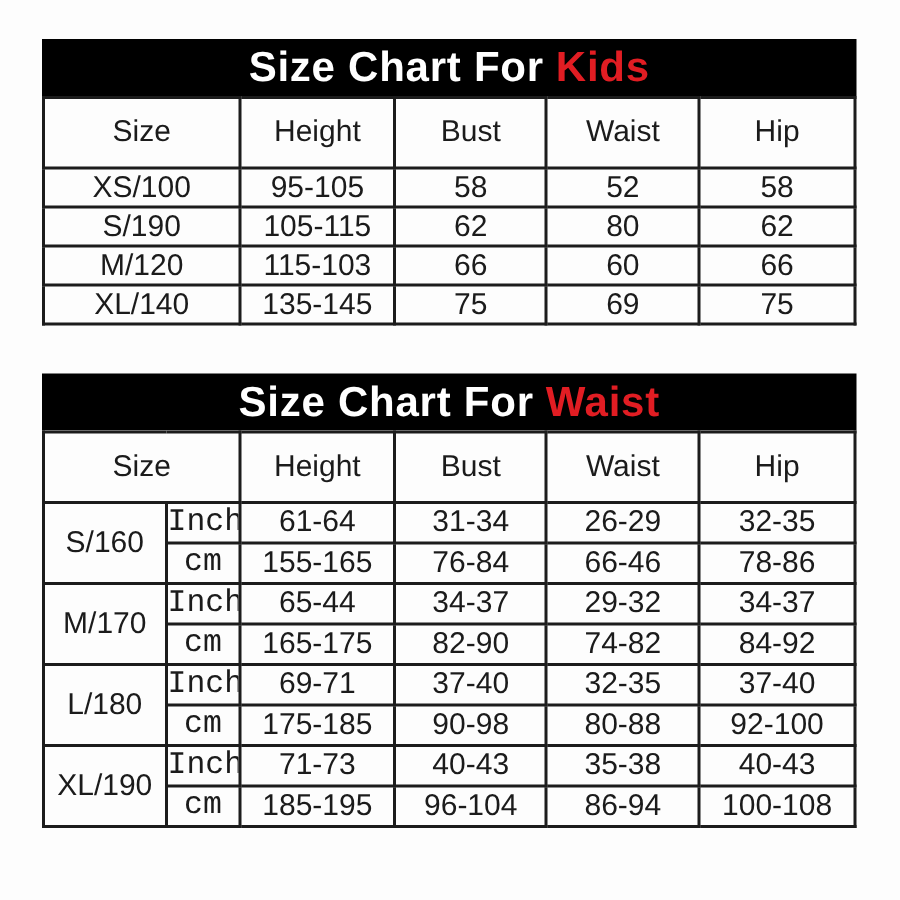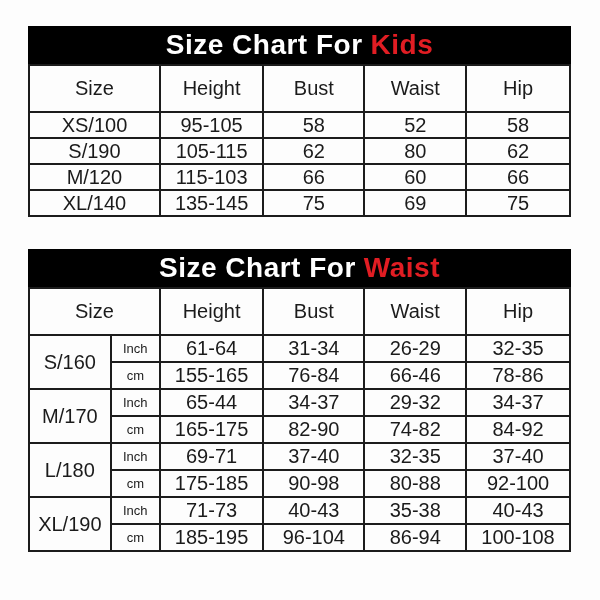--- a/index.html
+++ b/index.html
@@ -49,21 +49,21 @@
   }
   th {
     font-size: 20px;
     height: 47px;
   }
   td {
     font-size: 20px;
   }
   #kids-table td { height: 26px; }
   #adult-table td { height: 27px; }
-  .unit-cell { font-size: 13px; }
+  .unit-cell { font-size: 21px; font-family: Liberation Mono, monospace; }
 </style>
 </head>
 <body>
 
 <div class="page">
 
   <div class="chart">
     <div class="title-bar">
       <span class="title-text">Size Chart For</span>
       <span class="title-highlight">Kids</span>

